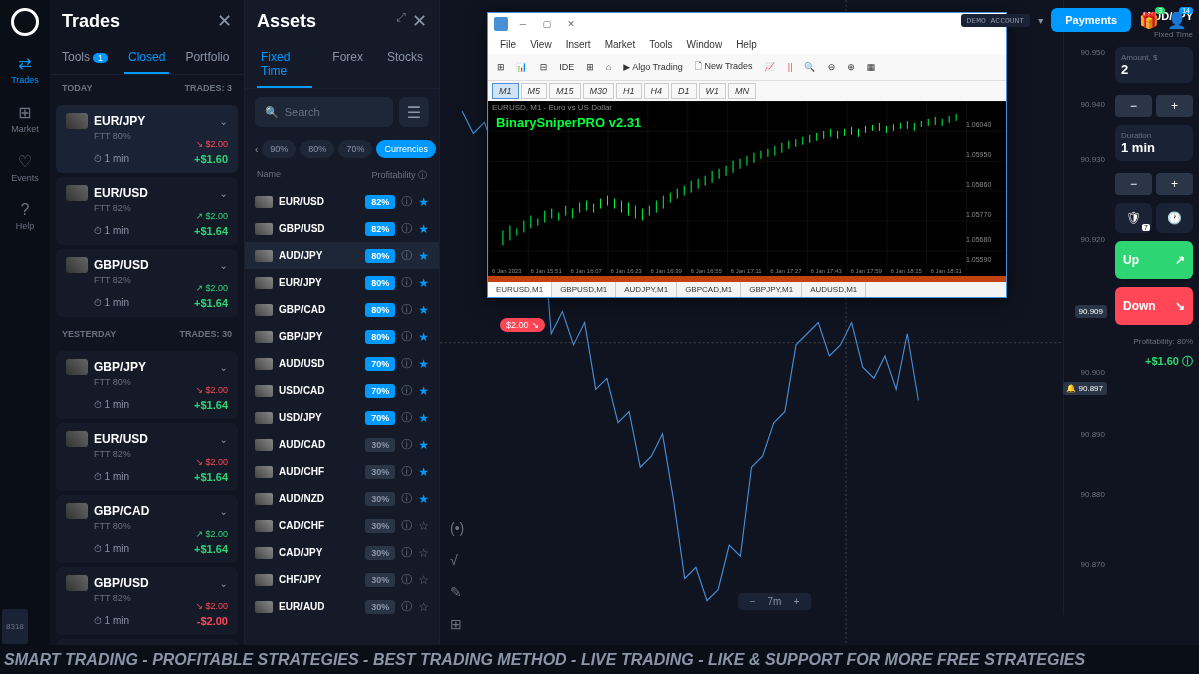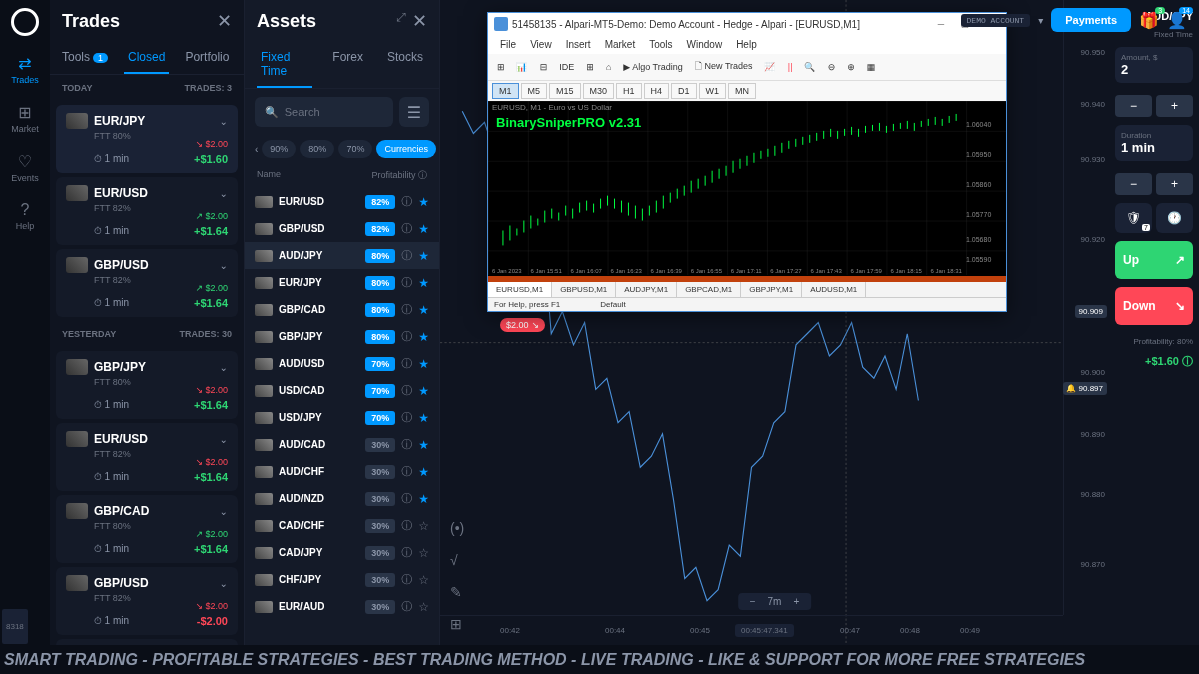--- a/index.html
+++ b/index.html
@@ -76,21 +76,21 @@
 .mt5-titlebar { background: #fff; padding: 3px 6px; display: flex; align-items: center; gap: 4px; font-size: 10px; }
 .mt5-icon { width: 14px; height: 14px; background: #4a90d9; border-radius: 2px; }
 .mt5-title { flex: 1; color: #333; }
 .mt5-winbtns { display: flex; gap: 2px; }
 .mt5-winbtn { width: 22px; height: 16px; display: flex; align-items: center; justify-content: center; font-size: 9px; color: #666; cursor: pointer; }
 .mt5-menubar { display: flex; gap: 2px; padding: 2px 6px; font-size: 10px; background: #fff; }
 .mt5-menu { padding: 2px 6px; color: #333; cursor: pointer; }
 .mt5-toolbar { display: flex; gap: 2px; padding: 2px 4px; background: #f8f8f8; border-bottom: 1px solid #ddd; align-items: center; }
 .mt5-tbtn { padding: 2px 4px; font-size: 9px; color: #333; cursor: pointer; border: 1px solid transparent; }
 .mt5-tfrow { display: flex; gap: 2px; padding: 2px 4px; background: #f8f8f8; }
-.mt5-tf { padding: 2px 6px; font-size: 9px; color: #333; cursor: pointer; border: 1px solid #ccc; }
+.mt5-tf { padding: 2px 6px; font-size: 9px; color: #333; cursor: pointer; border: 1px solid #ccc; font-style: italic; }
 .mt5-tf.active { background: #d0e4f5; border-color: #4a90d9; }
 .mt5-chart { height: 175px; background: #000; position: relative; }
 .mt5-chart-title { position: absolute; left: 8px; top: 4px; color: #00ff41; font-size: 13px; font-weight: 600; }
 .mt5-candle-area { position: absolute; inset: 0; }
 .mt5-tabs { display: flex; background: #f4f4f4; border-top: 6px solid #c2410c; }
 .mt5-tab { padding: 3px 8px; font-size: 8px; color: #333; border-right: 1px solid #ccc; cursor: pointer; }
 .mt5-tab.active { background: #fff; }
 .mt5-status { display: flex; background: #f4f4f4; border-top: 1px solid #ccc; font-size: 8px; color: #333; padding: 2px 6px; gap: 40px; }
 
 .right-panel { width: 90px; background: #0f1420; padding: 10px 6px; display: flex; flex-direction: column; gap: 8px; }
@@ -447,45 +447,35 @@
       <div class="price-tick" style="top:100px">90.940</div>
       <div class="price-tick" style="top:155px">90.930</div>
       <div class="price-tick" style="top:235px">90.920</div>
       <div class="price-badge" style="top:305px; background:#2a3548">90.909</div>
       <div class="price-tick" style="top:368px">90.900</div>
       <div class="price-badge" style="top:382px">🔔 <span>90.897</span></div>
       <div class="price-tick" style="top:430px">90.890</div>
       <div class="price-tick" style="top:490px">90.880</div>
       <div class="price-tick" style="top:560px">90.870</div>
     </div>
-    <div class="time-axis">
-      <span class="time-tick" style="left:60px">00:42</span>
-      <span class="time-tick" style="left:165px">00:44</span>
-      <span class="time-tick" style="left:250px">00:45</span>
-      <span class="time-tick time-current" style="left:295px">00:45:47.341</span>
-      <span class="time-tick" style="left:400px">00:47</span>
-      <span class="time-tick" style="left:460px">00:48</span>
-      <span class="time-tick" style="left:520px">00:49</span>
-    </div>
     <div class="zoom-ctrl">
       <span class="zoom-btn">−</span>
       <span>7m</span>
       <span class="zoom-btn">+</span>
     </div>
     <div class="chart-toolbar">
       <span class="chart-tool">(•)</span>
       <span class="chart-tool">√</span>
       <span class="chart-tool">✎</span>
       <span class="chart-tool">⊞</span>
     </div>
 
     <div class="mt5-window" style="left:47px">
       <div class="mt5-titlebar">
         <div class="mt5-icon"></div>
-        <span class="mt5-title">51458135 - Alpari-MT5-Demo: Demo Account - Hedge - Alpari - [EURUSD,M1]</span>
         <div class="mt5-winbtns">
           <span class="mt5-winbtn">─</span>
           <span class="mt5-winbtn">▢</span>
           <span class="mt5-winbtn">✕</span>
         </div>
       </div>
       <div class="mt5-menubar" id="mt5-menubar">
           <span class="mt5-menu">File</span>
           <span class="mt5-menu">View</span>
           <span class="mt5-menu">Insert</span>
@@ -624,24 +614,20 @@
           </div>
       </div>
       <div class="mt5-tabs" id="mt5-tabs">
           <span class="mt5-tab active">EURUSD,M1</span>
           <span class="mt5-tab">GBPUSD,M1</span>
           <span class="mt5-tab">AUDJPY,M1</span>
           <span class="mt5-tab">GBPCAD,M1</span>
           <span class="mt5-tab">GBPJPY,M1</span>
           <span class="mt5-tab">AUDUSD,M1</span>
         </div>
-      <div class="mt5-status">
-        <span>For Help, press F1</span>
-        <span>Default</span>
-      </div>
     </div>
   </div>
 
   <div class="right-panel">
     <div class="pair-badge">AUD/JPY</div>
     <div class="pair-sub">Fixed Time</div>
     <div class="field-box">
       <div class="field-label">Amount, $</div>
       <div class="field-val">2</div>
     </div>

